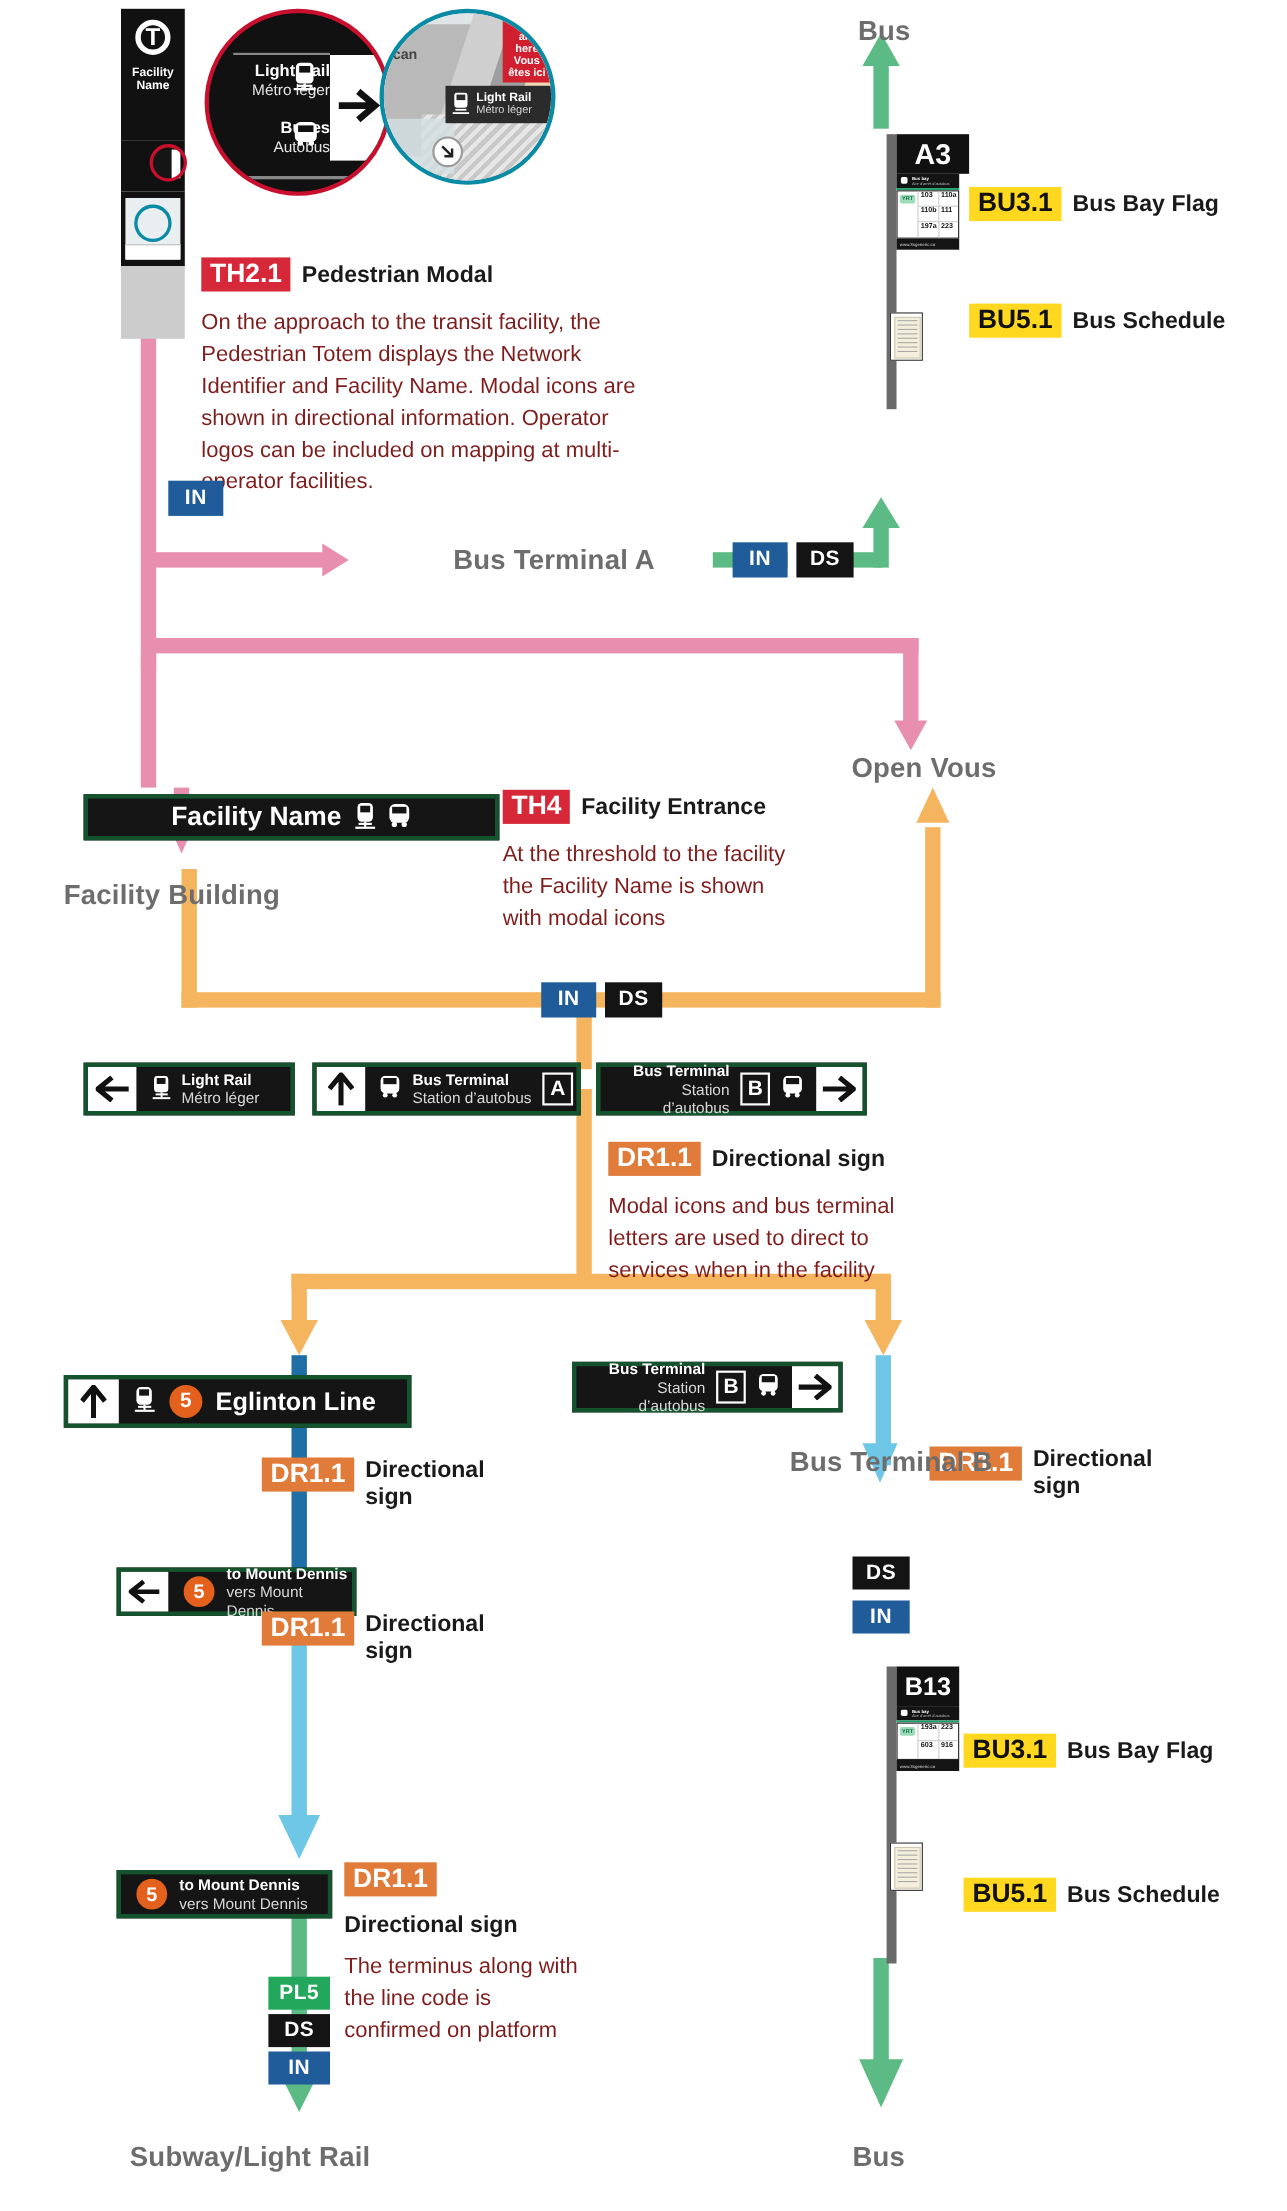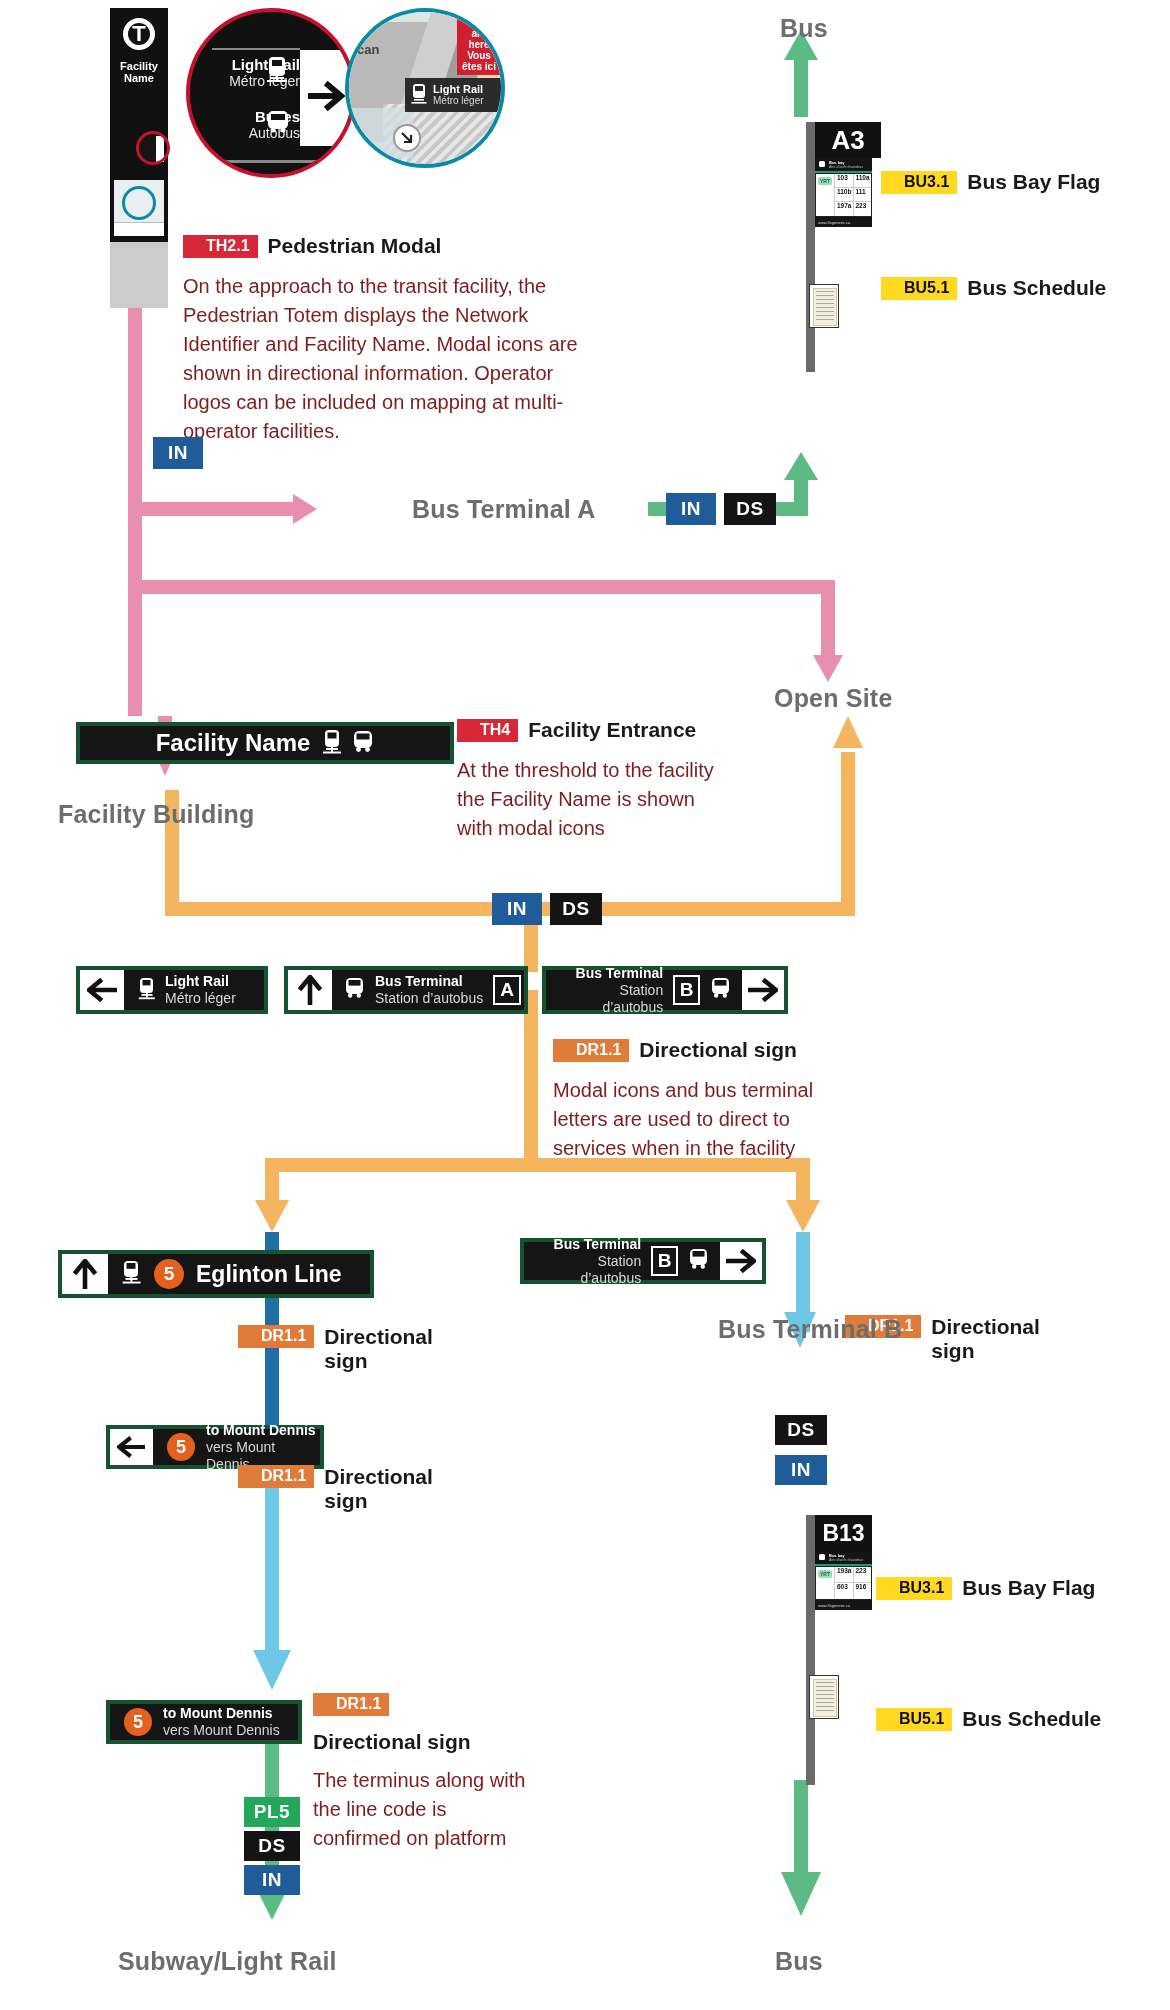--- a/index.html
+++ b/index.html
@@ -14,22 +14,22 @@
   .abs { position:absolute; }
 
   
   .node-label {
     color:#6d6d6d; font-weight:700; font-size:25px; letter-spacing:.2px;
     white-space:nowrap;
   }
   .ann-title { font-weight:700; font-size:21px; color:#1a1a1a; white-space:nowrap; }
   .ann-body { font-size:20px; color:#7f1d1d; line-height:29px; }
   .code {
-    display:inline-block; color:#fff; font-weight:700; font-size:16px;
-    padding:3px 8px 4px 23px; line-height:1; vertical-align:middle;
+    display:inline-block; color:#fff; font-weight:700; font-size:24px;
+    padding:3px 8px 4px 8px; line-height:1; vertical-align:middle;
   }
   .code.red { background:#d62839; }
   .code.orange { background:#e07b39; }
   .code.yellow { background:#ffd81f; color:#111; }
 
   
   .badge {
     position:absolute; color:#fff; font-weight:700; font-size:19px;
     display:flex; align-items:center; justify-content:center;
     letter-spacing:.5px;
@@ -320,21 +320,21 @@
   </div>
 
   <div class="abs node-label" style="left:412px;top:495px;">Bus Terminal A</div>
   <div class="badge in" style="left:666px;top:493px;width:50px;height:32px;">
     <span>IN</span>
   </div>
   <div class="badge ds" style="left:724px;top:493px;width:52px;height:32px;">
     <span>DS</span>
   </div>
 
-  <div class="abs node-label" style="left:774px;top:684px;">Open Site</div>
+  <div class="abs node-label" style="left:774px;top:684px;">Open Vous</div>
 
   <div class="sign" style="left:76px;top:722px;width:378px;height:42px;justify-content:center;">
     <span style="font-size:24px;font-weight:700;color:#fff;">Facility Name</span>
     <svg style="width:20px;height:26px;margin-left:12px;">
       <rect x="3" y="0" width="14" height="17" rx="4" fill="#fff"></rect>
       <rect x="5.5" y="2.5" width="9" height="6" fill="#151515"></rect>
       <rect x="4" y="18" width="12" height="2" fill="#fff"></rect>
       <rect x="1" y="21.5" width="18" height="2" fill="#fff"></rect>
       <rect x="9" y="17" width="2" height="5" fill="#fff"></rect>
     </svg>

